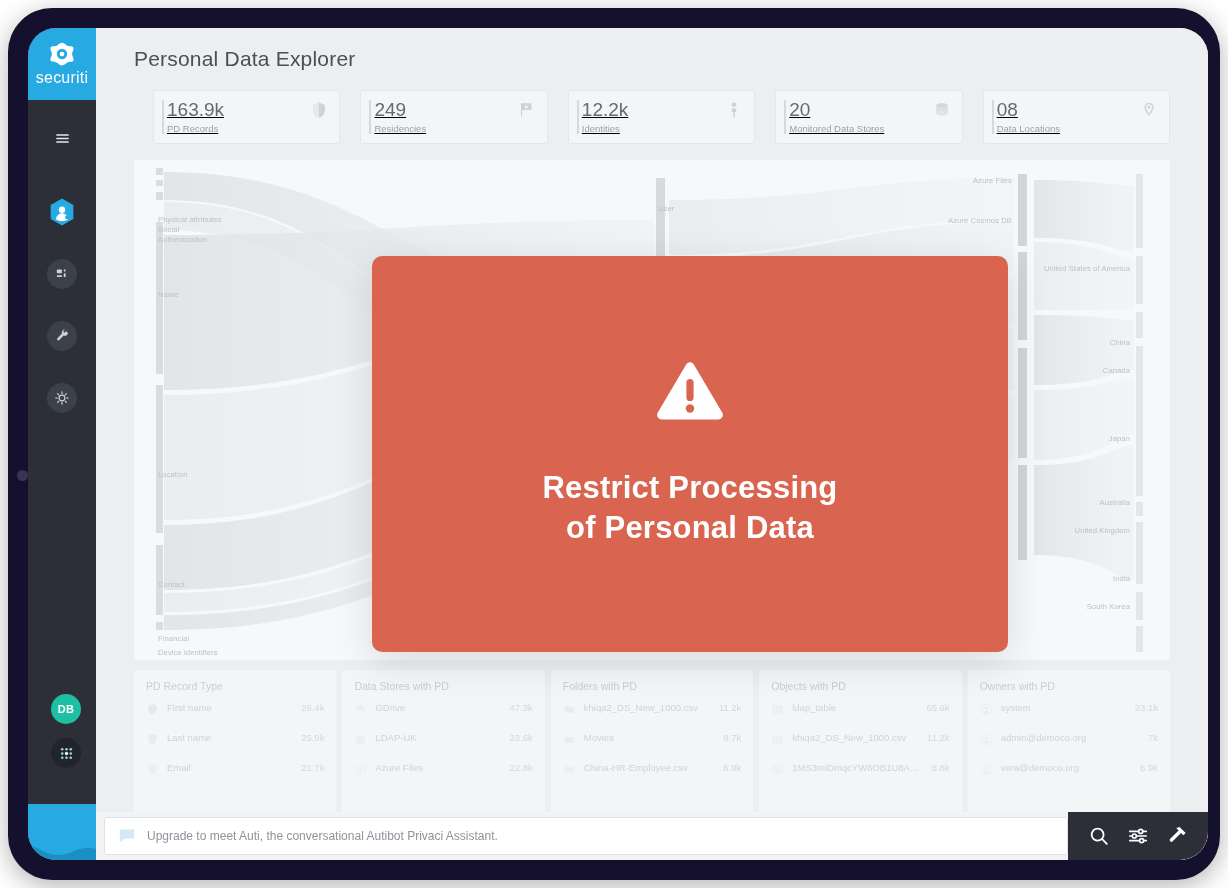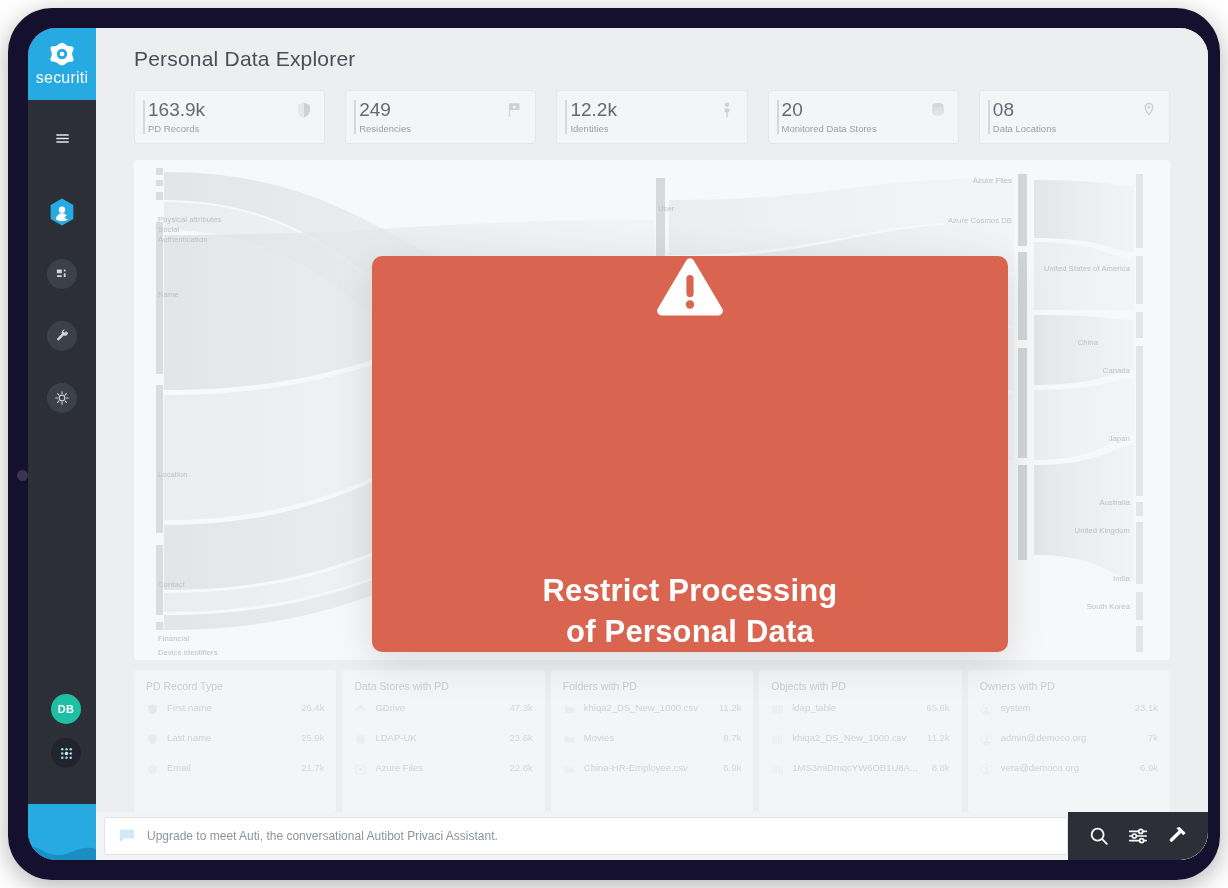--- a/index.html
+++ b/index.html
@@ -104,22 +104,23 @@
     padding-left: 38px;
   }
   #page-title {
     font-size: 21px; color: #4a4f57; font-weight: normal;
     letter-spacing: .2px;
   }
 
   
   #stats {
     display: flex; gap: 20px;
-    padding: 0 38px 0 38px;
+    padding: 0 38px 0 57px;
     flex: 0 0 62px;
+    text-decoration: underline;
   }
   .stat-card {
     flex: 1;
     background: #f4f5f6;
     border: 1px solid #e4e6e8;
     border-radius: 3px;
     height: 54px;
     padding: 7px 12px 7px 13px;
     position: relative;
     display: flex; flex-direction: column; justify-content: center;
@@ -212,21 +213,21 @@
   #chat-actions .act { width: 22px; height: 22px; cursor: pointer; }
 
   
   #modal {
     position: absolute;
     left: 276px; top: 228px;
     width: 636px; height: 396px;
     background: #d9644f;
     border-radius: 10px;
     display: flex; flex-direction: column;
-    align-items: center; justify-content: space-between;
+    align-items: center; justify-content: center;
     box-shadow: 0 10px 40px rgba(0,0,0,.12);
     z-index: 50;
   }
   #modal-warning-icon { width: 70px; height: 62px; margin-bottom: 46px; }
   #modal-title {
     color: #fff; font-size: 31px; font-weight: bold;
     text-align: center; line-height: 1.30; letter-spacing: .2px;
   }
 </style>
 </head>
@@ -491,21 +492,21 @@
         <span class="sankey-label" style="left:24px; top:420px;">Contact</span>
         <span class="sankey-label" style="left:24px; top:474px;">Financial</span>
         <span class="sankey-label" style="left:24px; top:488px;">Device identifiers</span>
 
         <span class="sankey-label" style="left:524px; top:44px;">User</span>
 
         <span class="sankey-label right" style="left:730px; top:16px; width:148px;">Azure Files</span>
         <span class="sankey-label right" style="left:700px; top:56px; width:178px;">Azure Cosmos DB</span>
 
         <span class="sankey-label right" style="left:840px; top:104px; width:156px;">United States of America</span>
-        <span class="sankey-label right" style="left:808px; top:178px; width:156px;">China</span>
+        <span class="sankey-label right" style="left:840px; top:178px; width:156px;">China</span>
         <span class="sankey-label right" style="left:840px; top:206px; width:156px;">Canada</span>
         <span class="sankey-label right" style="left:840px; top:274px; width:156px;">Japan</span>
         <span class="sankey-label right" style="left:840px; top:338px; width:156px;">Australia</span>
         <span class="sankey-label right" style="left:840px; top:366px; width:156px;">United Kingdom</span>
         <span class="sankey-label right" style="left:840px; top:414px; width:156px;">India</span>
         <span class="sankey-label right" style="left:840px; top:442px; width:156px;">South Korea</span>
       </div>
 
       <div id="lists">
 

